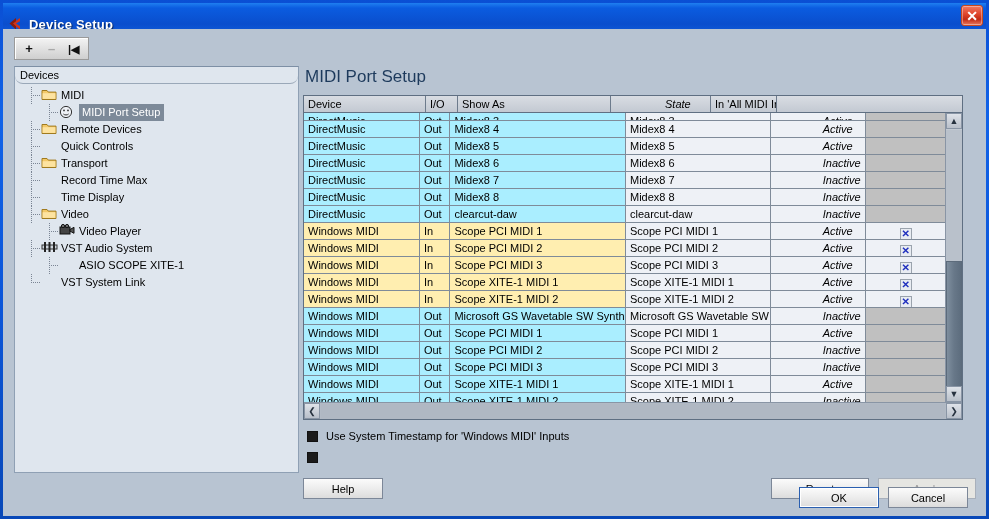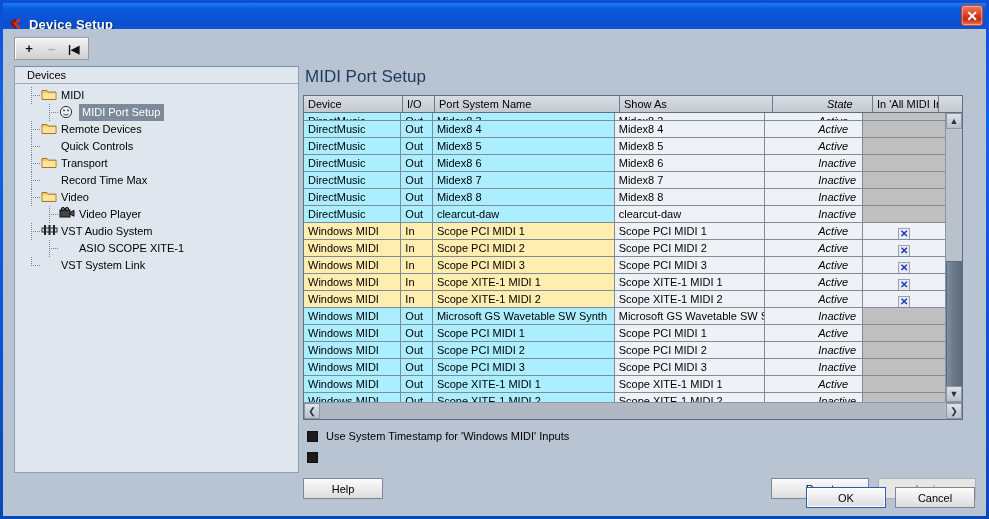--- a/index.html
+++ b/index.html
@@ -88,23 +88,24 @@
   .tree-box {
     position: absolute;
     left: 0; top: 29px; right: 0; bottom: 0;
     background: #dfe6ee;
     border: 1px solid #8fa0b4;
     border-top-color: #7d8fa5;
     overflow: hidden;
   }
   .tree-head {
     font-size: 11px; color: #000;
-    padding: 2px 0 2px 12px;
+    padding: 2px 0 2px 5px;
     border-bottom: 1px solid #9aa8b8;
     background: #dfe6ee;
+    border-radius: 8px;
   }
   .tree {
     padding: 3px 0 0 0;
     font-size: 11px; color: #000;
   }
   .tnode {
     display: flex; align-items: center;
     height: 17px;
     padding-left: 8px;
     white-space: nowrap;
@@ -181,21 +182,21 @@
   .row.clip { height: 8px; overflow: hidden; }
   .row.clip .c { line-height: 16px; }
   .c {
     border-right: 1px solid #7f8b99;
     padding-left: 4px;
     line-height: 16px;
     overflow: hidden; white-space: nowrap;
   }
   .c.ctr { padding-left: 0; text-align: center; }
   
-  .c0,.hc0 { width: 99px; }
+  .c0,.hc0 { width: 122px; }
   .c1,.hc1 { width: 32px; }
   .c2,.hc2 { width: 185px; }
   .c3,.hc3 { width: 153px; }
   .c4,.hc4 { width: 50px; margin-top: 44px; }
   .c5,.hc5 { width: 50px; font-style: italic; }
   .c6,.hc6 { width: 83px; border-right: none; }
   .hc6 { width: 66px; }
 
   .row.cyan .c0, .row.cyan .c1, .row.cyan .c2 { background: #aaeeff; }
   .row.yellow .c0, .row.yellow .c1, .row.yellow .c2 { background: #ffeeb0; }
@@ -273,21 +274,21 @@
     display: flex; align-items: center; justify-content: center;
     cursor: pointer;
     font-family: "Liberation Sans", sans-serif;
   }
   .btn.disabled { color: #9d9d9d; background: #e6e6e2; border-color: #a8b0bb; }
   .spacer { flex: 1; }
 
   
   .dlg-footer {
     position: absolute;
-    right: 11px; bottom: 8px;
+    right: 18px; bottom: 8px;
     display: flex; gap: 9px;
   }
   .btn.default {
     border: 1px solid #2a5fb0;
     box-shadow: inset 0 0 0 1px #fff;
   }
   .btn.wide { width: 78px; }
 </style>
 </head>
 <body>
@@ -357,20 +358,25 @@
                   </svg></span>
                 <span class="lbl">Transport</span>
               </div>
               <div class="tnode">
                 <span class="rail"></span>
                 <span class="ico"></span>
                 <span class="lbl">Record Time Max</span>
               </div>
               <div class="tnode">
                 <span class="rail"></span>
+                <span class="ico"></span>
+                <span class="lbl">Time Display</span>
+              </div>
+              <div class="tnode">
+                <span class="rail"></span>
                 <span class="ico"><svg width="16" height="13" viewBox="0 0 16 13">
                     <path d="M1 2.5h5l1.3 1.6H15v7.4H1z" fill="#f3c969" stroke="#a07a1e" stroke-width="1"></path>
                     <path d="M1.6 5.2h12.8v5.7H1.6z" fill="#fde3a0" stroke="none"></path>
                   </svg></span>
                 <span class="lbl">Video</span>
               </div>
               <div class="tnode depth2">
                 <span class="rail"></span>
                 <span class="ico"><svg width="17" height="12" viewBox="0 0 17 12">
                     <rect x="1" y="3" width="10" height="7" fill="#444" stroke="#111"></rect>
@@ -404,21 +410,20 @@
         </div>
       </div>
 
       <div class="right-pane">
         <div class="page-title">MIDI Port Setup</div>
 
         <div class="grid-wrap">
           <div class="grid-head" id="grid-head">
               <div class="hc hc0">Device</div>
               <div class="hc hc1">I/O</div>
-              <div class="hc hc2">Port System Name</div>
               <div class="hc hc3">Show As</div>
               <div class="hc hc4">Visible</div>
               <div class="hc hc5">State</div>
               <div class="hc hc6">In 'All MIDI In'</div>
             </div>
           <div class="grid-body" id="grid-body">
               <div class="row cyan clip">
                 <div class="c c0">DirectMusic</div>
                 <div class="c c1">Out</div>
                 <div class="c c2">Midex8 3</div>

